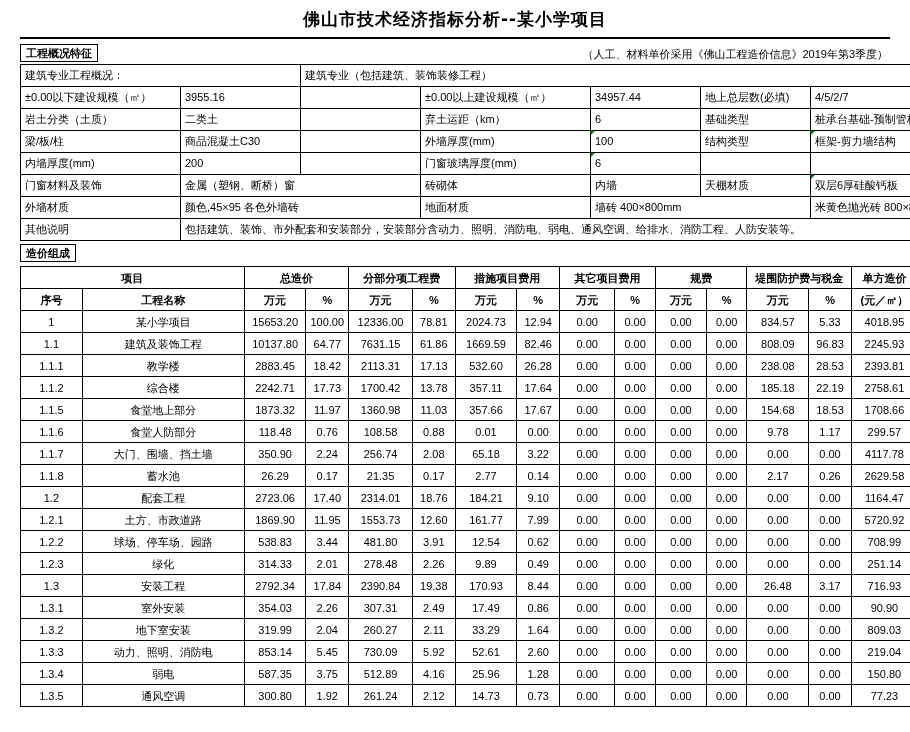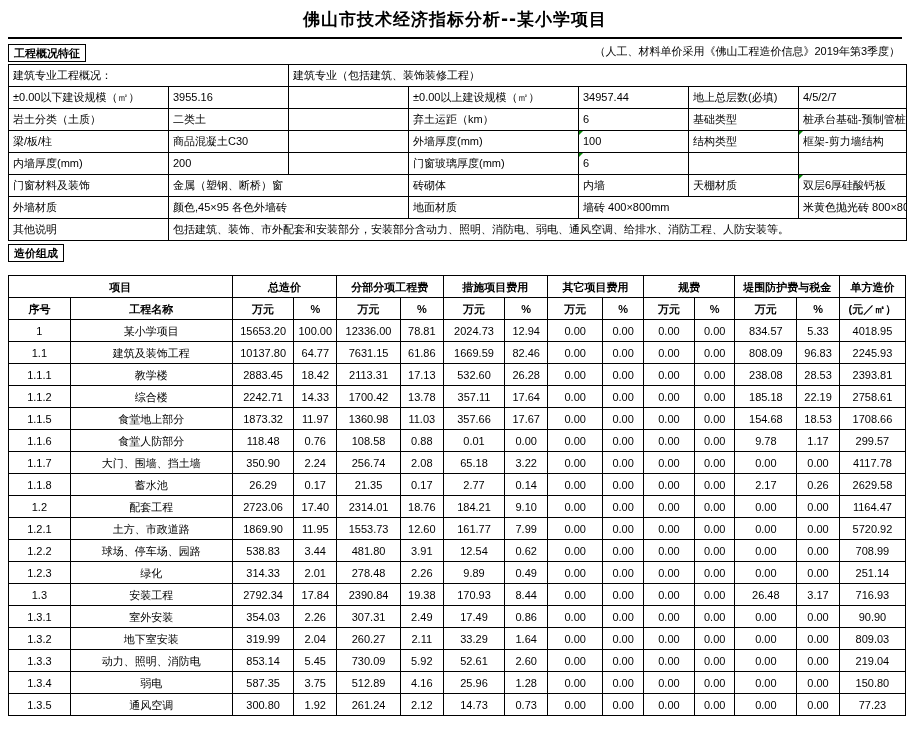--- a/index.html
+++ b/index.html
@@ -13,36 +13,37 @@
     font-family: "Liberation Sans", "DejaVu Sans", sans-serif;
     font-size: 11px;
     color: #000000;
     overflow: hidden;
   }
   .page {
     width: 910px;
     height: 624px;
     position: relative;
     box-sizing: border-box;
-    padding: 0 8px;
+    padding: 0 20px;
   }
   .doc-title {
     text-align: center;
     font-size: 17px;
     font-weight: bold;
     letter-spacing: 1px;
     padding: 8px 0 6px 0;
     font-family: "DejaVu Sans", "Liberation Sans", sans-serif;
   }
   .title-rule {
     border-bottom: 2px solid #000;
     margin: 0 0 5px 0;
   }
   .sec-row {
     display: flex;
+    align-items: flex-end;
     justify-content: space-between;
     margin-bottom: 2px;
   }
   .sec-label {
     font-size: 11px;
     font-weight: bold;
     border: 1px solid #000;
     padding: 2px 5px;
     background: #fff;
     line-height: 1.1;
@@ -73,21 +74,21 @@
   }
   .mark::before {
     content: "";
     position: absolute;
     top: 0; left: 0;
     border-top: 4px solid #0a8a0a;
     border-right: 4px solid transparent;
   }
   .sec2 {
     margin-top: 3px;
-    margin-bottom: 13px;
+    margin-bottom: 4px;
   }
   table.main {
     border-collapse: collapse;
     width: 898px;
     table-layout: fixed;
   }
   table.main th, table.main td {
     border: 1px solid #000;
     font-size: 11px;
     height: 19px;
@@ -294,21 +295,21 @@
           <td class="num">0.00</td>
           <td class="num">0.00</td>
           <td class="num">238.08</td>
           <td class="num">28.53</td>
           <td class="num">2393.81</td>
         </tr>
         <tr>
           <td class="center">1.1.2</td>
           <td class="center">综合楼</td>
           <td class="num">2242.71</td>
-          <td class="num">14.33</td>
+          <td class="num">17.73</td>
           <td class="num">1700.42</td>
           <td class="num">13.78</td>
           <td class="num">357.11</td>
           <td class="num">17.64</td>
           <td class="num">0.00</td>
           <td class="num">0.00</td>
           <td class="num">0.00</td>
           <td class="num">0.00</td>
           <td class="num">185.18</td>
           <td class="num">22.19</td>

